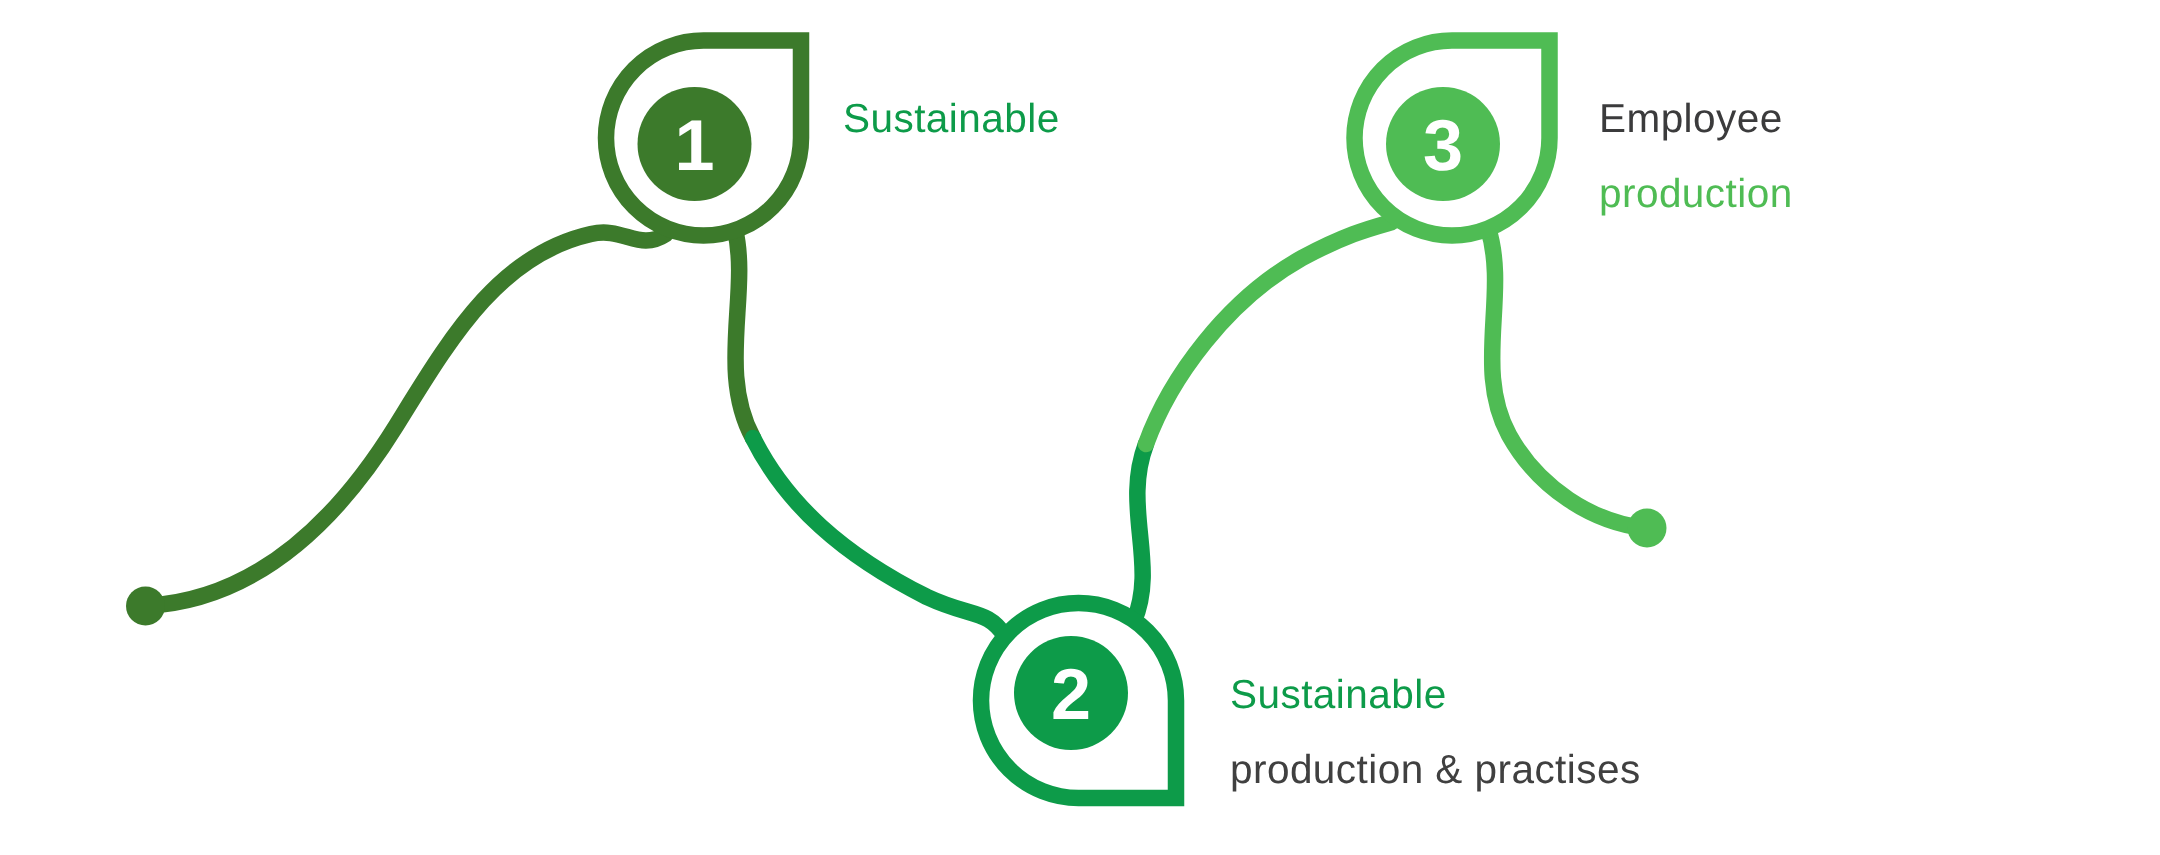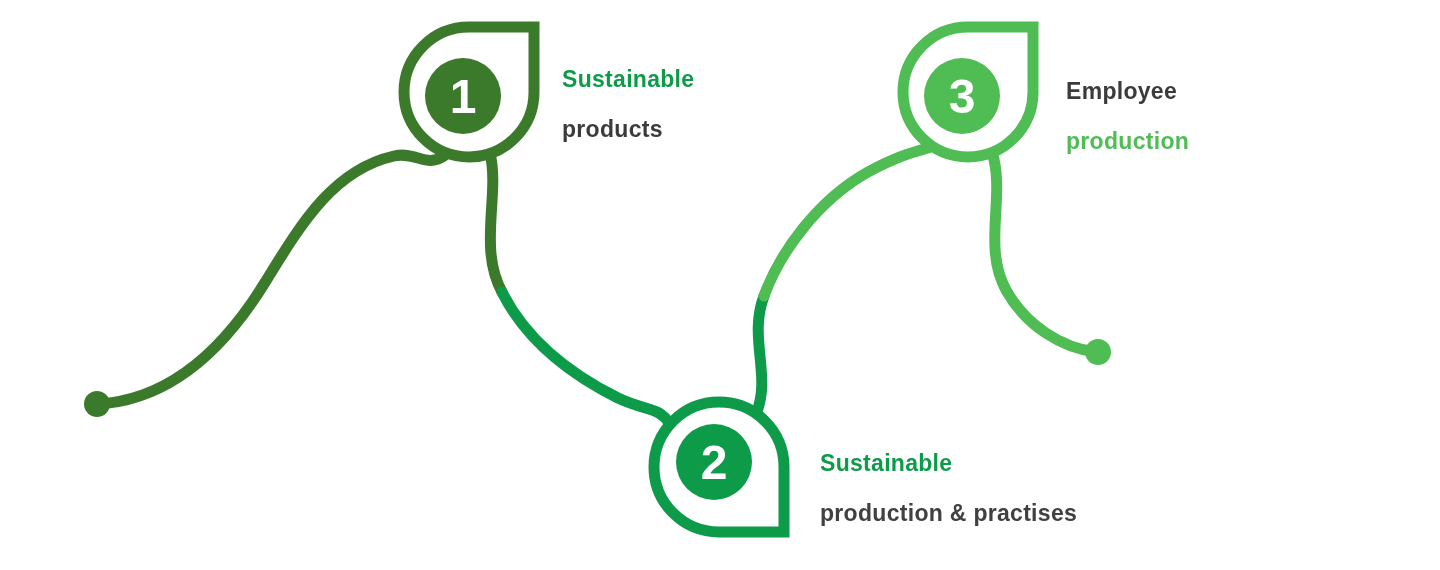--- a/index.html
+++ b/index.html
@@ -38,22 +38,22 @@
   }
   .milestone-number {
     font-family: "Liberation Sans", sans-serif;
     font-weight: bold;
     font-size: 48px;
     fill: var(--number-text);
     text-anchor: middle;
   }
   .label {
     position: absolute;
-    font-weight: bold;
-    font-size: 23px;
+    font-weight: normal;
+    font-size: 27px;
     line-height: 50px;
     letter-spacing: 0.3px;
     white-space: nowrap;
   }
 </style>
 </head>
 <body>
 
 <div class="stage">
 
@@ -83,26 +83,25 @@
 
     <g>
       <path class="leaf-outline" style="stroke: var(--light-green)" d="M 1033 92 L 1033 27 L 968 27 A 65 65 0 1 0 1033 92 Z"></path>
       <circle cx="962" cy="96" r="38" style="fill: var(--light-green)"></circle>
       <text class="milestone-number" x="962" y="96" dy="0.36em">3</text>
     </g>
   </svg>
 
   <div class="label" style="left: 562px; top: 54px;">
     <div style="color: rgb(13, 155, 73);">Sustainable</div>
-    <div style="color: rgb(59, 59, 60);">products</div>
   </div>
 
   <div class="label" style="left: 820px; top: 438px;">
     <div style="color: rgb(13, 155, 73);">Sustainable</div>
     <div style="color: #404040;">production &amp; practises</div>
   </div>
 
-  <div class="label" style="left: 1066px; top: 66px;">
+  <div class="label" style="left: 1066px; top: 54px;">
     <div style="color: rgb(59, 59, 60);">Employee</div>
     <div style="color: rgb(79, 188, 84);">production</div>
   </div>
 
 </div>
 
 </body></html>

